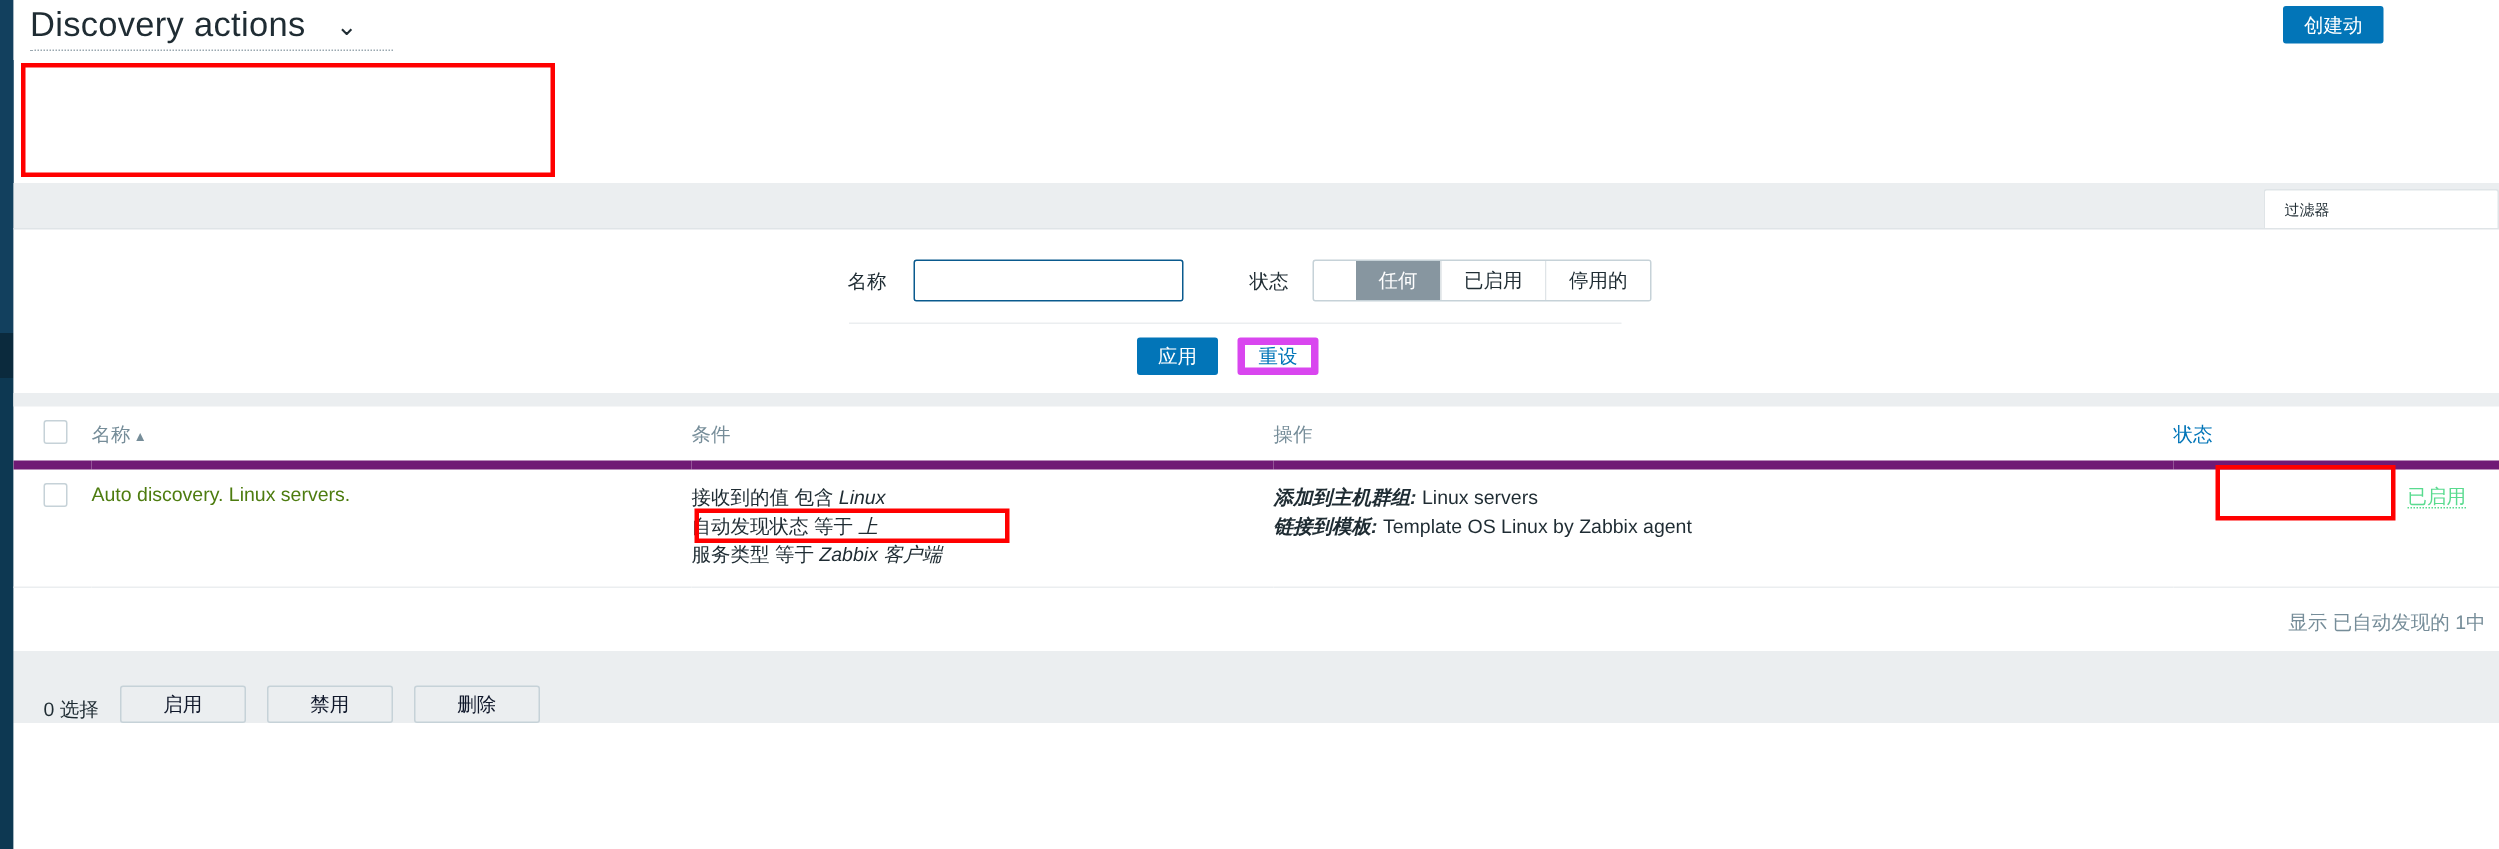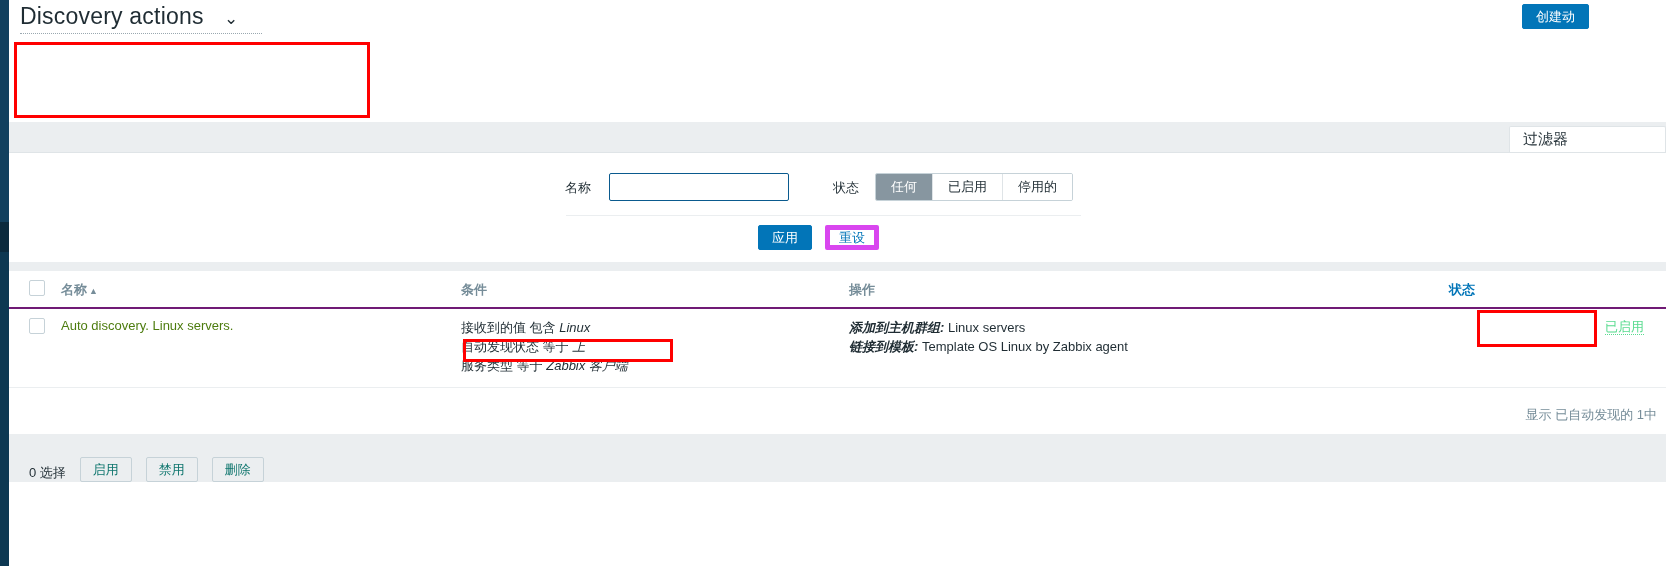--- a/index.html
+++ b/index.html
@@ -82,21 +82,21 @@
 
   
   .filter-tabstrip {
     position: absolute; left: 9px; top: 122px; width: 1657px; height: 30px;
     background: #ebeef0;
   }
   .filter-tab {
     position: absolute; left: 1500px; top: 4px; width: 157px; height: 26px;
     background: #fff; border: 1px solid #dfe4e7; border-bottom: none;
     border-radius: 2px 2px 0 0;
-    font-size: 15px; color: #1f2c33;
+    font-size: 10px; color: #1f2c33;
     display: flex; align-items: center; padding-left: 13px;
     cursor: pointer;
   }
 
   
   .filter-panel {
     position: absolute; left: 9px; top: 152px; width: 1657px; height: 110px;
     background: #fff; border-top: 1px solid #dfe4e7;
   }
   .f-label {
@@ -115,21 +115,21 @@
     position: absolute; left: 866px; top: 20px; height: 28px;
     display: flex; border: 1px solid #c6d2d8; border-radius: 2px; overflow: hidden;
   }
   .radio-item {
     height: 26px; padding: 0 15px;
     display: flex; align-items: center; justify-content: center;
     font-size: 13px; color: #1f2c33; background: #fff;
     border-right: 1px solid #dfe4e7; cursor: pointer;
   }
   .radio-item:last-child { border-right: none; }
-  .radio-item.active { background: #8796a0; color: #fff; }
+  .radio-item.active { background: #8796a0; color: #fff; margin-left: 28px; }
 
   .filter-sep {
     position: absolute; left: 557px; top: 62px; width: 515px; height: 0;
     border-top: 1px solid #ebeef0;
   }
   .btn-apply {
     position: absolute; left: 749px; top: 72px; width: 54px; height: 25px;
     background: #0275b8; border: 1px solid #0275b8; color: #fff;
     border-radius: 2px; font-size: 13px; cursor: pointer;
     display: flex; align-items: center; justify-content: center;
@@ -141,22 +141,22 @@
     display: flex; align-items: center; justify-content: center;
   }
 
   
   .list-wrap {
     position: absolute; left: 9px; top: 262px; width: 1657px; height: 172px;
     background: #fff; border-top: 9px solid #ebeef0;
   }
   table.list { width: 1657px; border-collapse: collapse; table-layout: fixed; }
   table.list th {
-    text-align: left; font-weight: bold; font-size: 13px; color: #768d99;
-    padding: 9px 0 8px 0; border-bottom: 2px solid #701a75;
+    text-align: left; font-weight: normal; font-size: 13px; color: #768d99;
+    padding: 9px 0 8px 0; border-bottom: 6px solid #701a75;
     vertical-align: middle;
   }
   table.list td {
     font-size: 13px; color: #1f2c33; vertical-align: top;
     padding: 9px 0 12px 0; border-bottom: 1px solid #ebeef0;
   }
   .col-cb { width: 52px; padding-left: 20px !important; }
   .col-name { width: 400px; }
   .col-cond { width: 388px; }
   .col-oper { width: 600px; }
@@ -200,23 +200,23 @@
   }
 
   
   .action-bar {
     position: absolute; left: 9px; top: 434px; width: 1657px; height: 48px;
     background: #ebeef0;
     display: flex; align-items: flex-end; padding-left: 20px; gap: 14px;
   }
   .sel-count { font-size: 13px; color: #1f2c33; }
   .act-btn {
-    height: 25px; padding: 0 12px;
+    height: 25px; padding: 0 28px;
     background: #ebeef0; border: 1px solid #c6d2d8; border-radius: 2px;
-    color: #0f766e; font-size: 13px; cursor: default;
+    color: #0f172a; font-size: 13px; cursor: default;
     display: flex; align-items: center; justify-content: center;
   }
 
   
   .bottom-fill {
     position: absolute; left: 9px; top: 482px; width: 1657px; height: 84px;
     background: #fff;
   }
 </style>
 </head>

